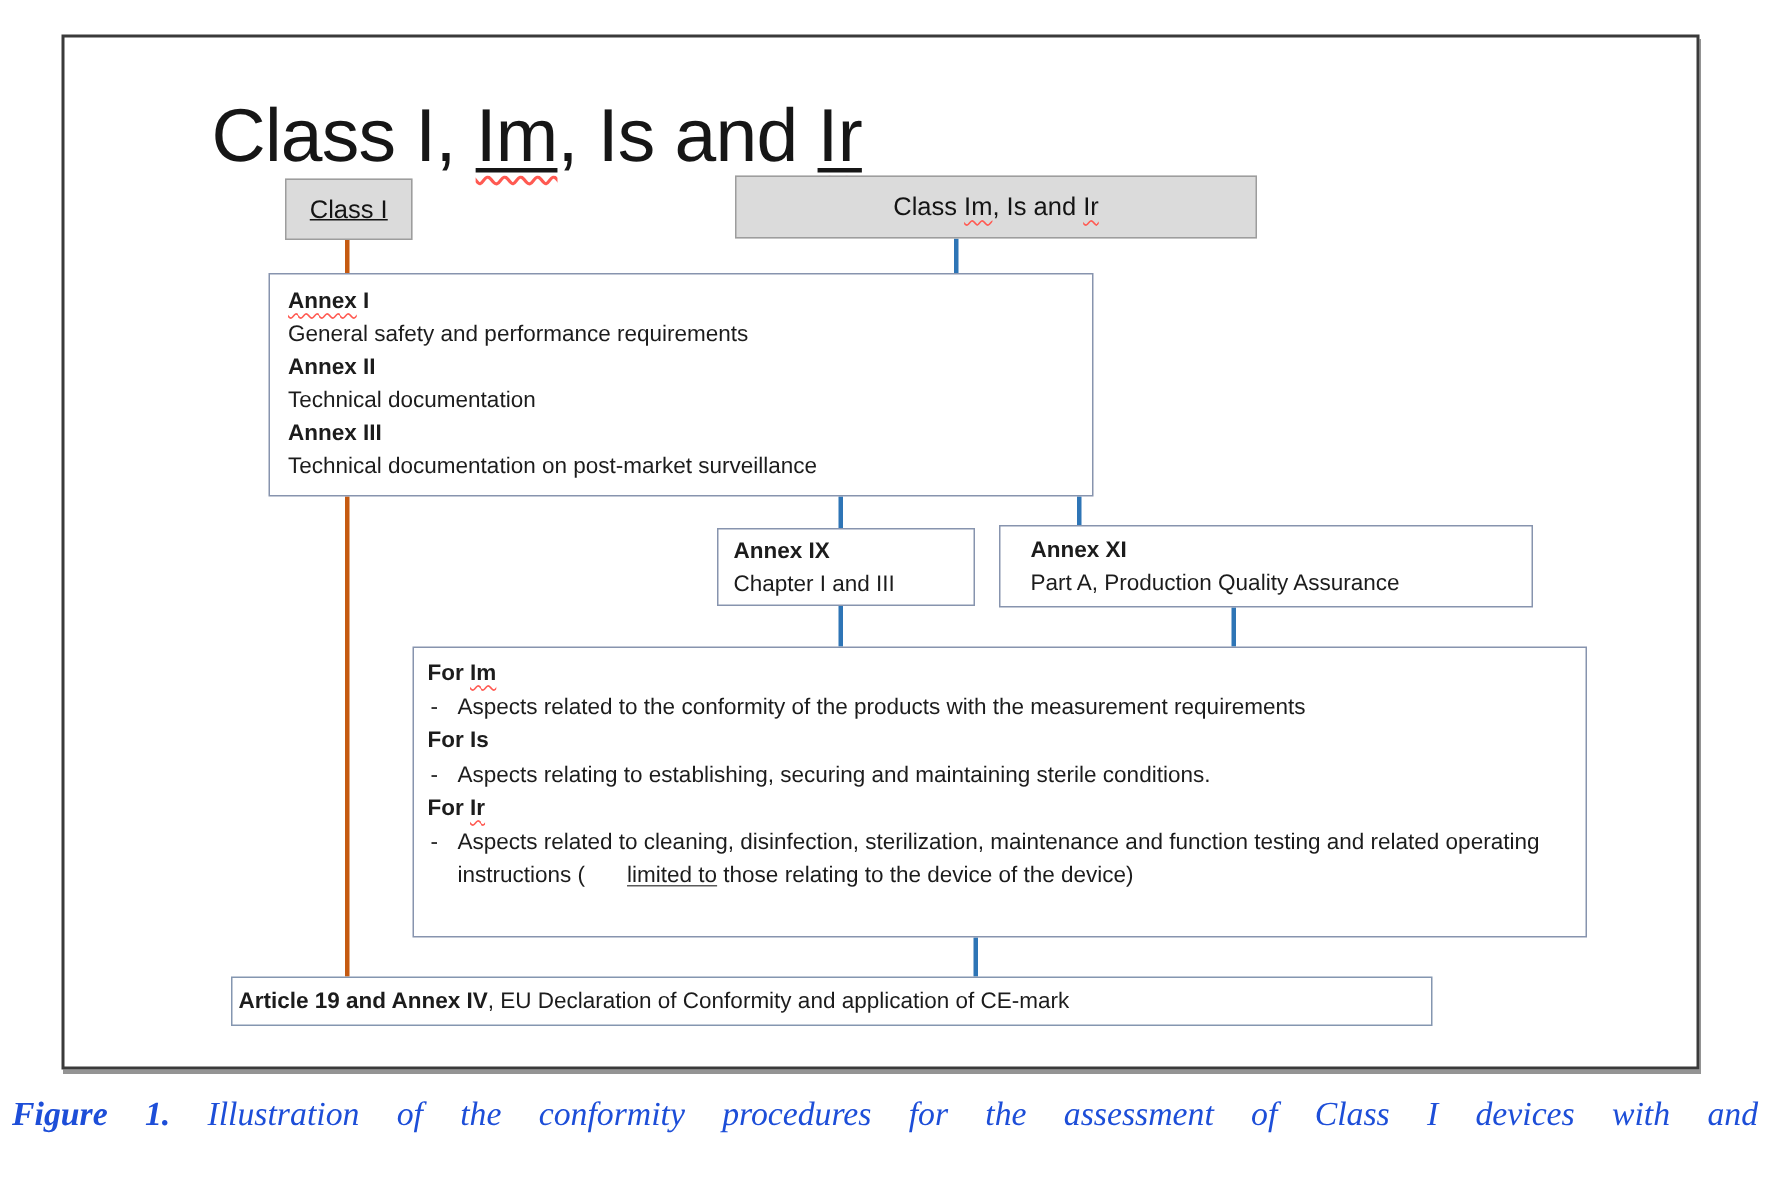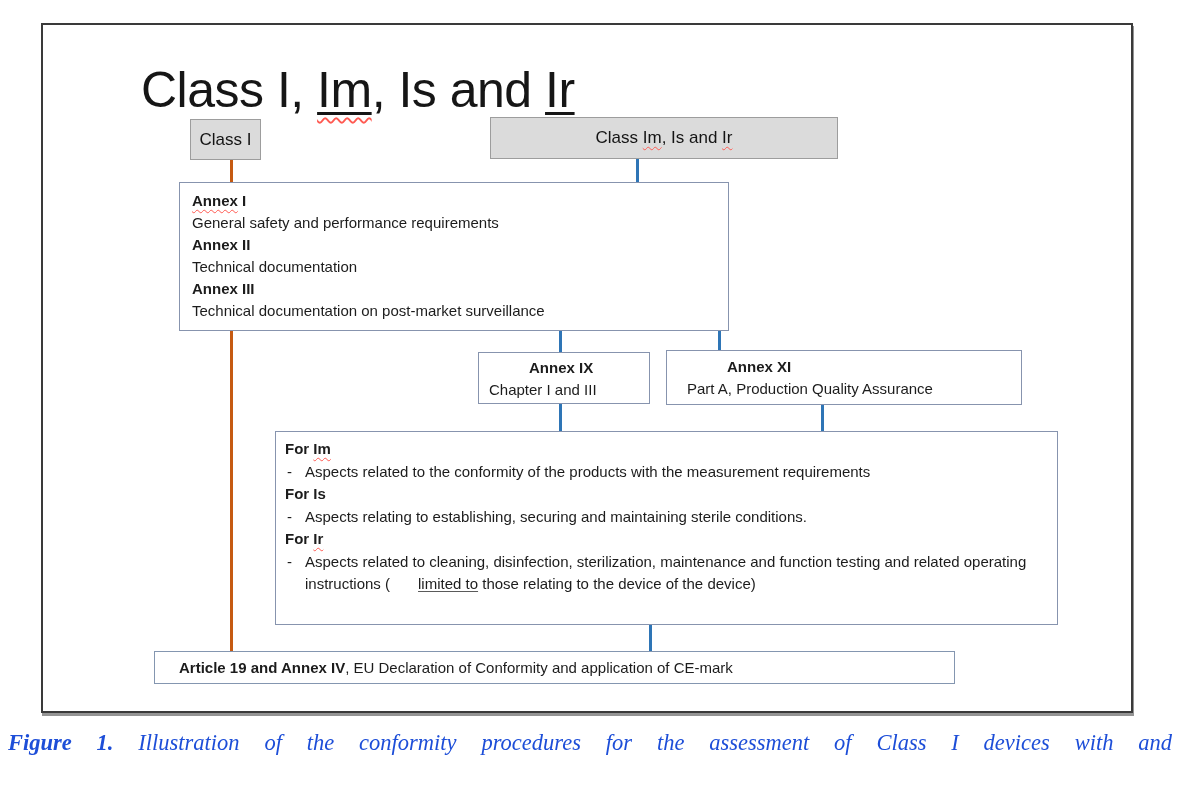--- a/index.html
+++ b/index.html
@@ -30,38 +30,38 @@
   .box { position:absolute; background:#ffffff; z-index:2; font-size:15px; color:#1c1c1c; }
   .box.graybox {
     background:#DBDBDB; border:1px solid #9d9d9d;
     display:flex; align-items:center; justify-content:center;
     font-size:17px; color:#141414;
   }
   .box.whitebox { border:1px solid #8794AE; }
 
   .sq { text-decoration:underline wavy #ff5a52; text-decoration-thickness:1px; text-underline-offset:3px; }
 
-  .class1-box  { left:188px; top:117px; width:71px;  height:41px; }
+  .class1-box  { left:188px; top:117px; width:85px;  height:41px;text-decoration:underline; }
   .classim-box { left:476px; top:115px; width:348px; height:42px;margin-left:12px; }
 
   .annex-box { left:187px; top:180px; width:550px; height:149px; padding:7px 12px; line-height:22px; }
   .annex-box .h { font-weight:bold; }
 
   .annex9-box  { left:476px; top:350px; width:172px; height:52px; padding:4px 10px; line-height:22px; }
   .annex11-box { left:664px; top:348px; width:356px; height:55px; padding:5px 20px; line-height:22px; }
-  .annex9-box .h, .annex11-box .h { font-weight:bold;margin-left:40px; }
+  .annex9-box .h, .annex11-box .h { font-weight:bold; }
 
   .nb-box { left:273px; top:429px; width:783px; height:194px; padding:6px 14px 6px 9px; line-height:22.5px; }
   .nb-for { font-weight:bold; }
   .nb-bullet { display:flex; }
   .nb-bullet .dash { width:20px; flex:0 0 20px; padding-left:2px; }
   .nb-bullet .btext { flex:1; }
   .u-gray { text-decoration:underline; text-decoration-color:#5a5a5a; text-underline-offset:2px;margin-left:28px; }
 
-  .a19-box { left:152px; top:649px; width:801px; height:33px; display:flex; align-items:center; padding:0 24px; border:1px solid #8496B0; }
+  .a19-box { left:152px; top:649px; width:801px; height:33px; display:flex; align-items:center; padding:0 4px; border:1px solid #8496B0; }
   .a19-box .b { font-weight:bold; }
 
   
   .caption {
     position:absolute; left:8px; top:726px; width:1164px;
     font-family:"Liberation Serif", serif; font-style:italic;
     font-size:22.5px; line-height:33px; color:#1d4ed8;
   }
   .caption .cap-line1 { text-align:justify; text-align-last:justify; }
   .caption .cap-bold { font-weight:bold; }

